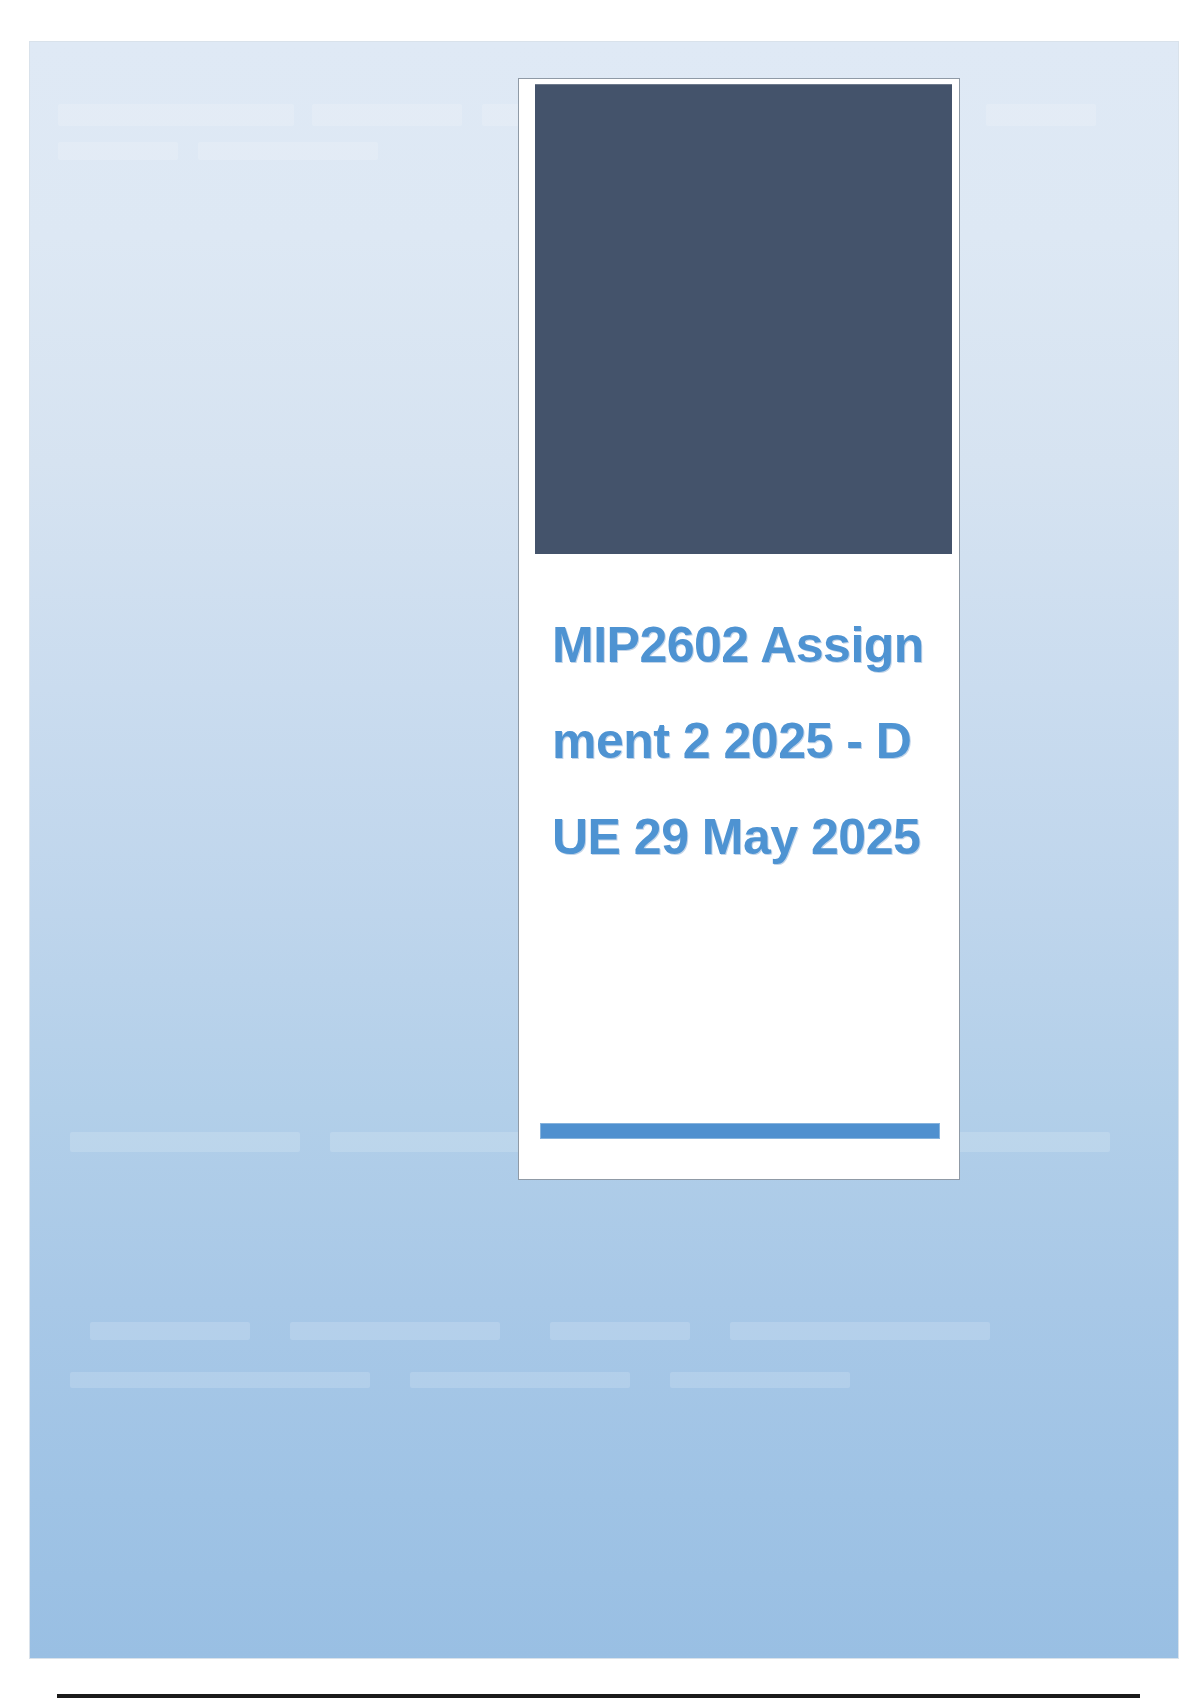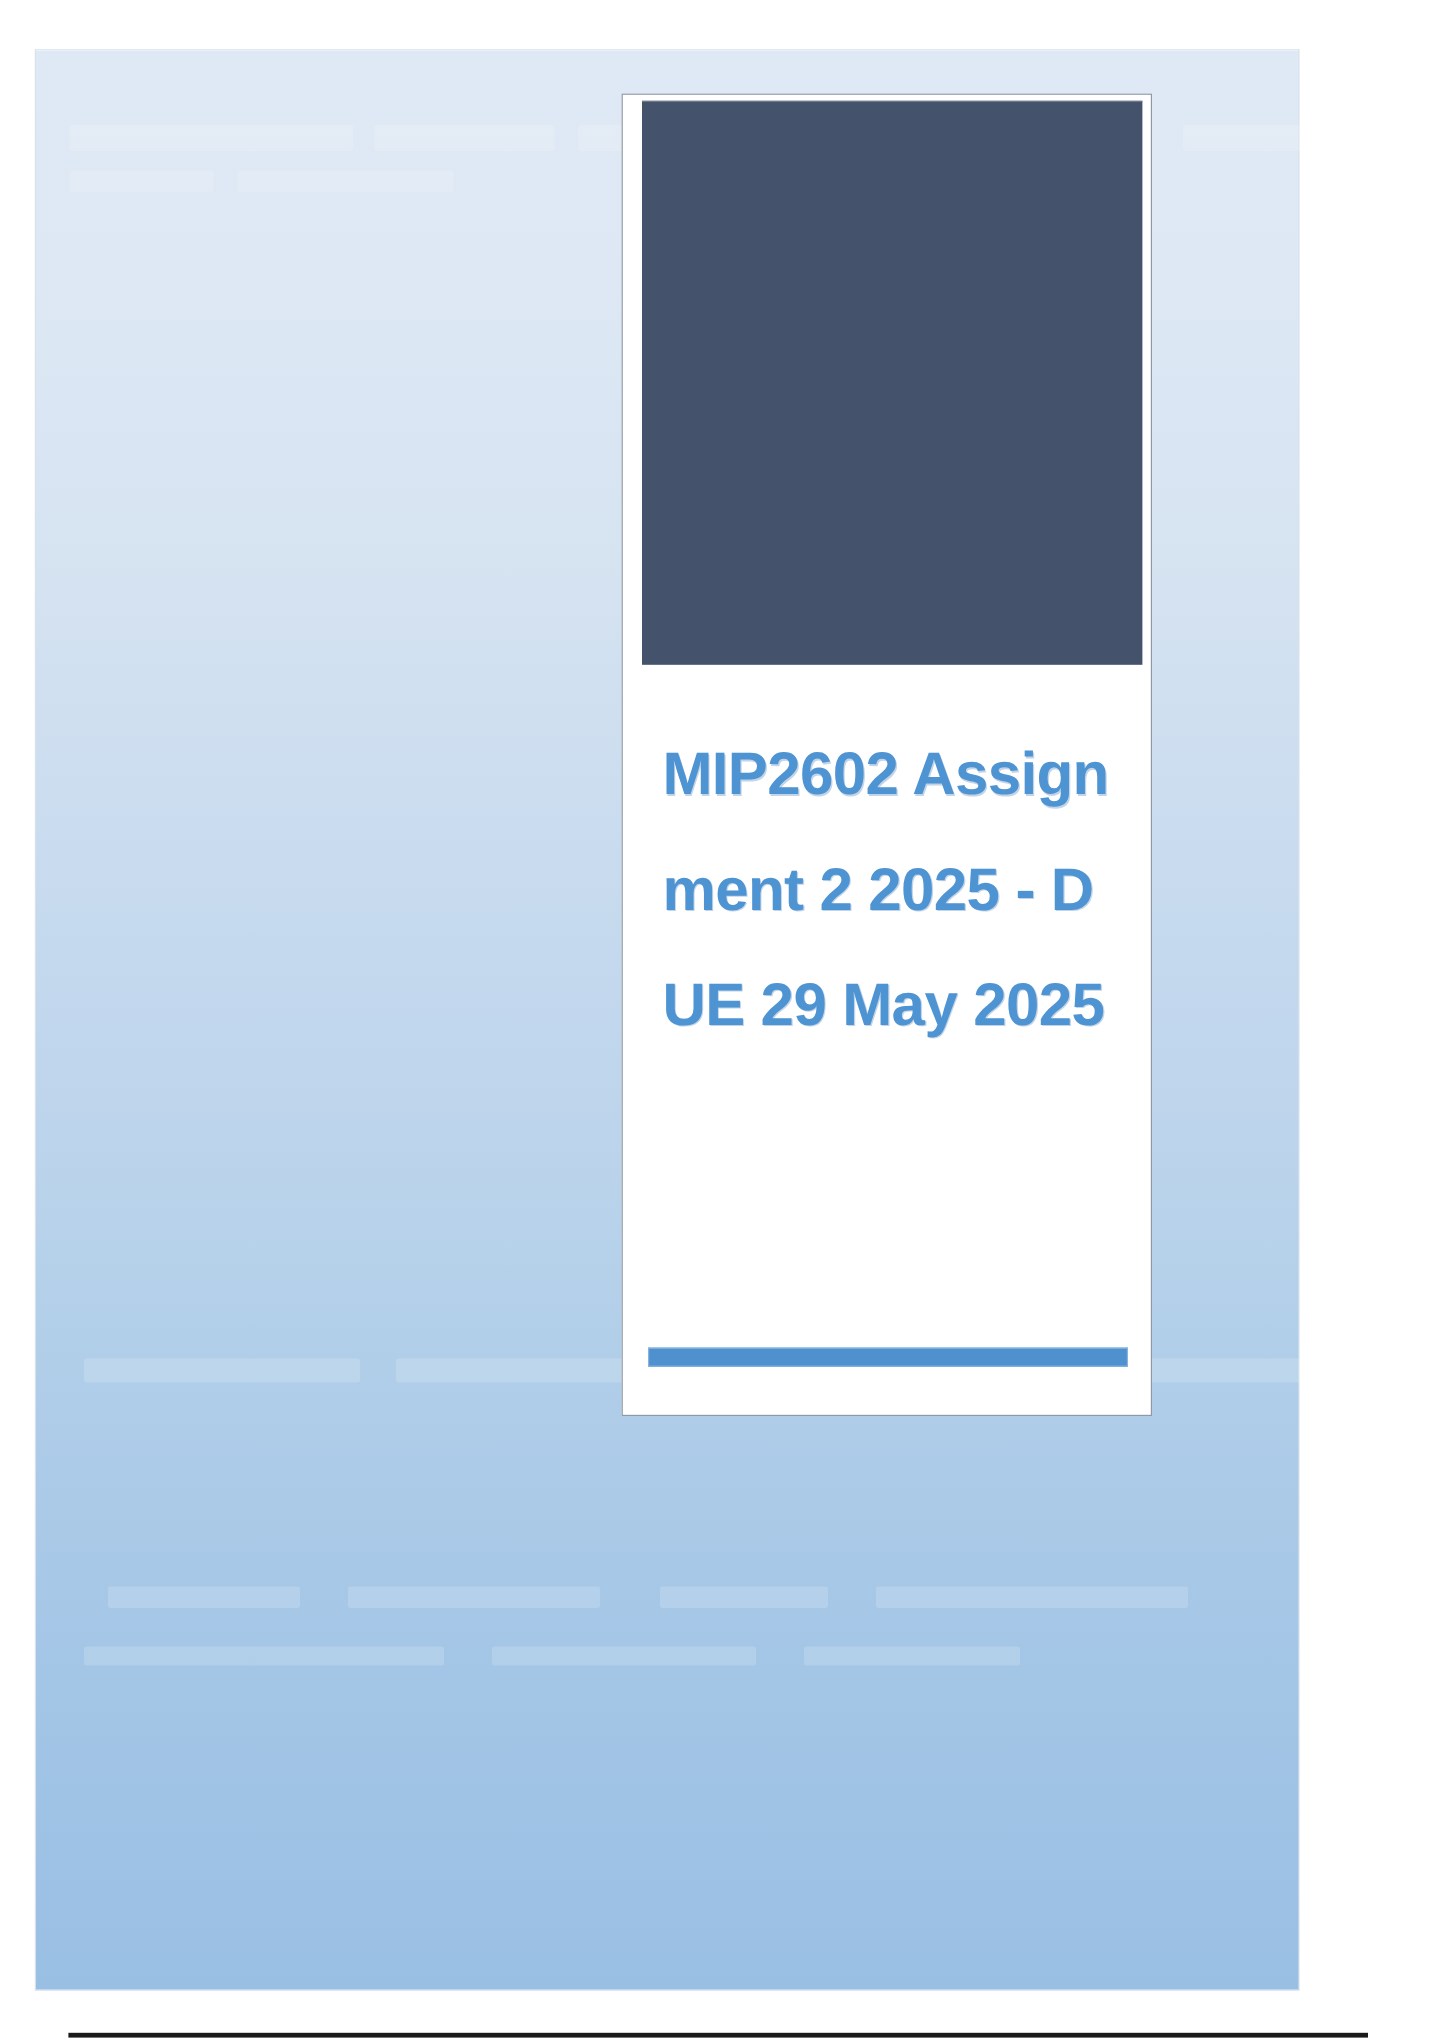--- a/index.html
+++ b/index.html
@@ -14,21 +14,21 @@
     position: relative;
     font-family: "Liberation Sans", sans-serif;
     overflow: hidden;
   }
 
   
   #page-sheet {
     position: absolute;
     left: 30px;
     top: 42px;
-    width: 1052px;
+    width: 1148px;
     height: 1616px;
     background: linear-gradient(to bottom,
         #dfe9f5 0%,
         #dde8f4 12%,
         #d6e3f1 26%,
         #cadcef 40%,
         #bed5ec 54%,
         #b2cfe9 66%,
         #a8c8e7 78%,
         #9fc3e5 90%,

